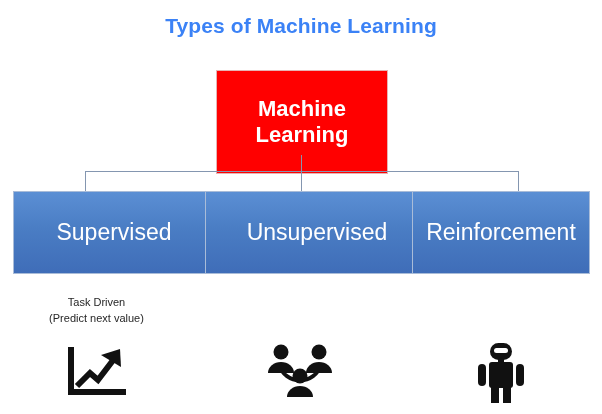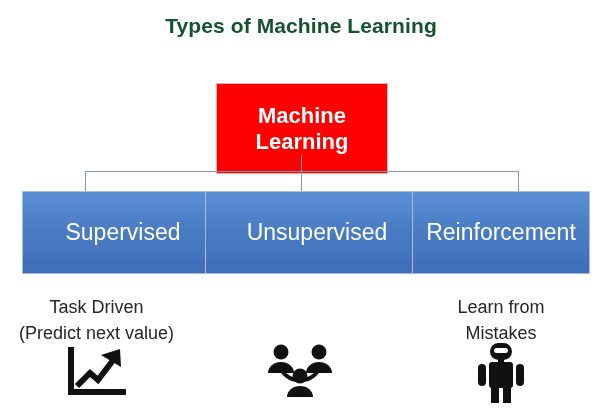--- a/index.html
+++ b/index.html
@@ -20,38 +20,37 @@
 
   
   .title {
     position: absolute;
     left: 0;
     top: 14px;
     width: 602px;
     text-align: center;
     font-size: 21px;
     font-weight: bold;
-    color: #14532d;
+    color: #3b82f6;
     letter-spacing: 0.1px;
   }
 
   
   .root-node {
     position: absolute;
     left: 216px;
     top: 70px;
     width: 172px;
-    height: 91px;
+    height: 104px;
     background: #FF0000;
     border: 1px solid #e6b3b3;
     box-sizing: border-box;
     display: flex;
     align-items: center;
     justify-content: center;
-    margin-top: 13px;
   }
   .root-label {
     color: #ffffff;
     font-size: 22px;
     font-weight: bold;
     line-height: 1.16;
     text-align: center;
     white-space: pre-line;
   }
 
@@ -71,36 +70,36 @@
     position: absolute;
     top: 191px;
     height: 83px;
     background: linear-gradient(to bottom, #5b8fd4 0%, #4a7dc4 45%, #3f6db8 100%);
     border: 1px solid #a9bcd8;
     box-sizing: border-box;
     display: flex;
     align-items: center;
     justify-content: center;
   }
-  .branch-node.n0 { left: 22px;  width: 202px; }
+  .branch-node.n0 { left: 13px;  width: 202px; }
   .branch-node.n1 { left: 205px; width: 224px; }
   .branch-node.n2 { left: 412px; width: 178px; align-items: center; }
   .branch-label {
     color: #ffffff;
     font-size: 23px;
     font-weight: normal;
     text-align: center;
     white-space: nowrap;
   }
 
   
   .caption {
     position: absolute;
     top: 295px;
-    font-size: 18px;
+    font-size: 11px;
     color: #262626;
     text-align: center;
     line-height: 1.42;
     white-space: pre-line;
   }
   .caption.c0 { left: 13px;  width: 167px; }
   .caption.c1 { left: 205px; width: 190px; }
   .caption.c2 { left: 412px; width: 178px; }
 
   
@@ -140,22 +139,20 @@
   </div>
   <div class="branch-node n1">
     <div class="branch-label">Unsupervised</div>
   </div>
   <div class="branch-node n2">
     <div class="branch-label">Reinforcement</div>
   </div>
 
   <div class="caption c0">Task Driven
 (Predict next value)</div>
-  <div class="caption c2">Learn from
-Mistakes</div>
 
   <div class="icon-wrap i0">
     <svg width="66" height="60" viewBox="0 0 66 60">
 
       <rect x="4" y="4" width="6" height="48" fill="#111111"></rect>
       <rect x="4" y="46" width="58" height="6" fill="#111111"></rect>
 
       <polyline points="13,43 26,30 34,37 50,16" fill="none" stroke="#111111" stroke-width="6" stroke-linejoin="miter" stroke-linecap="butt"></polyline>
 
       <polygon points="56,6 57,24 37,12" fill="#111111"></polygon>

